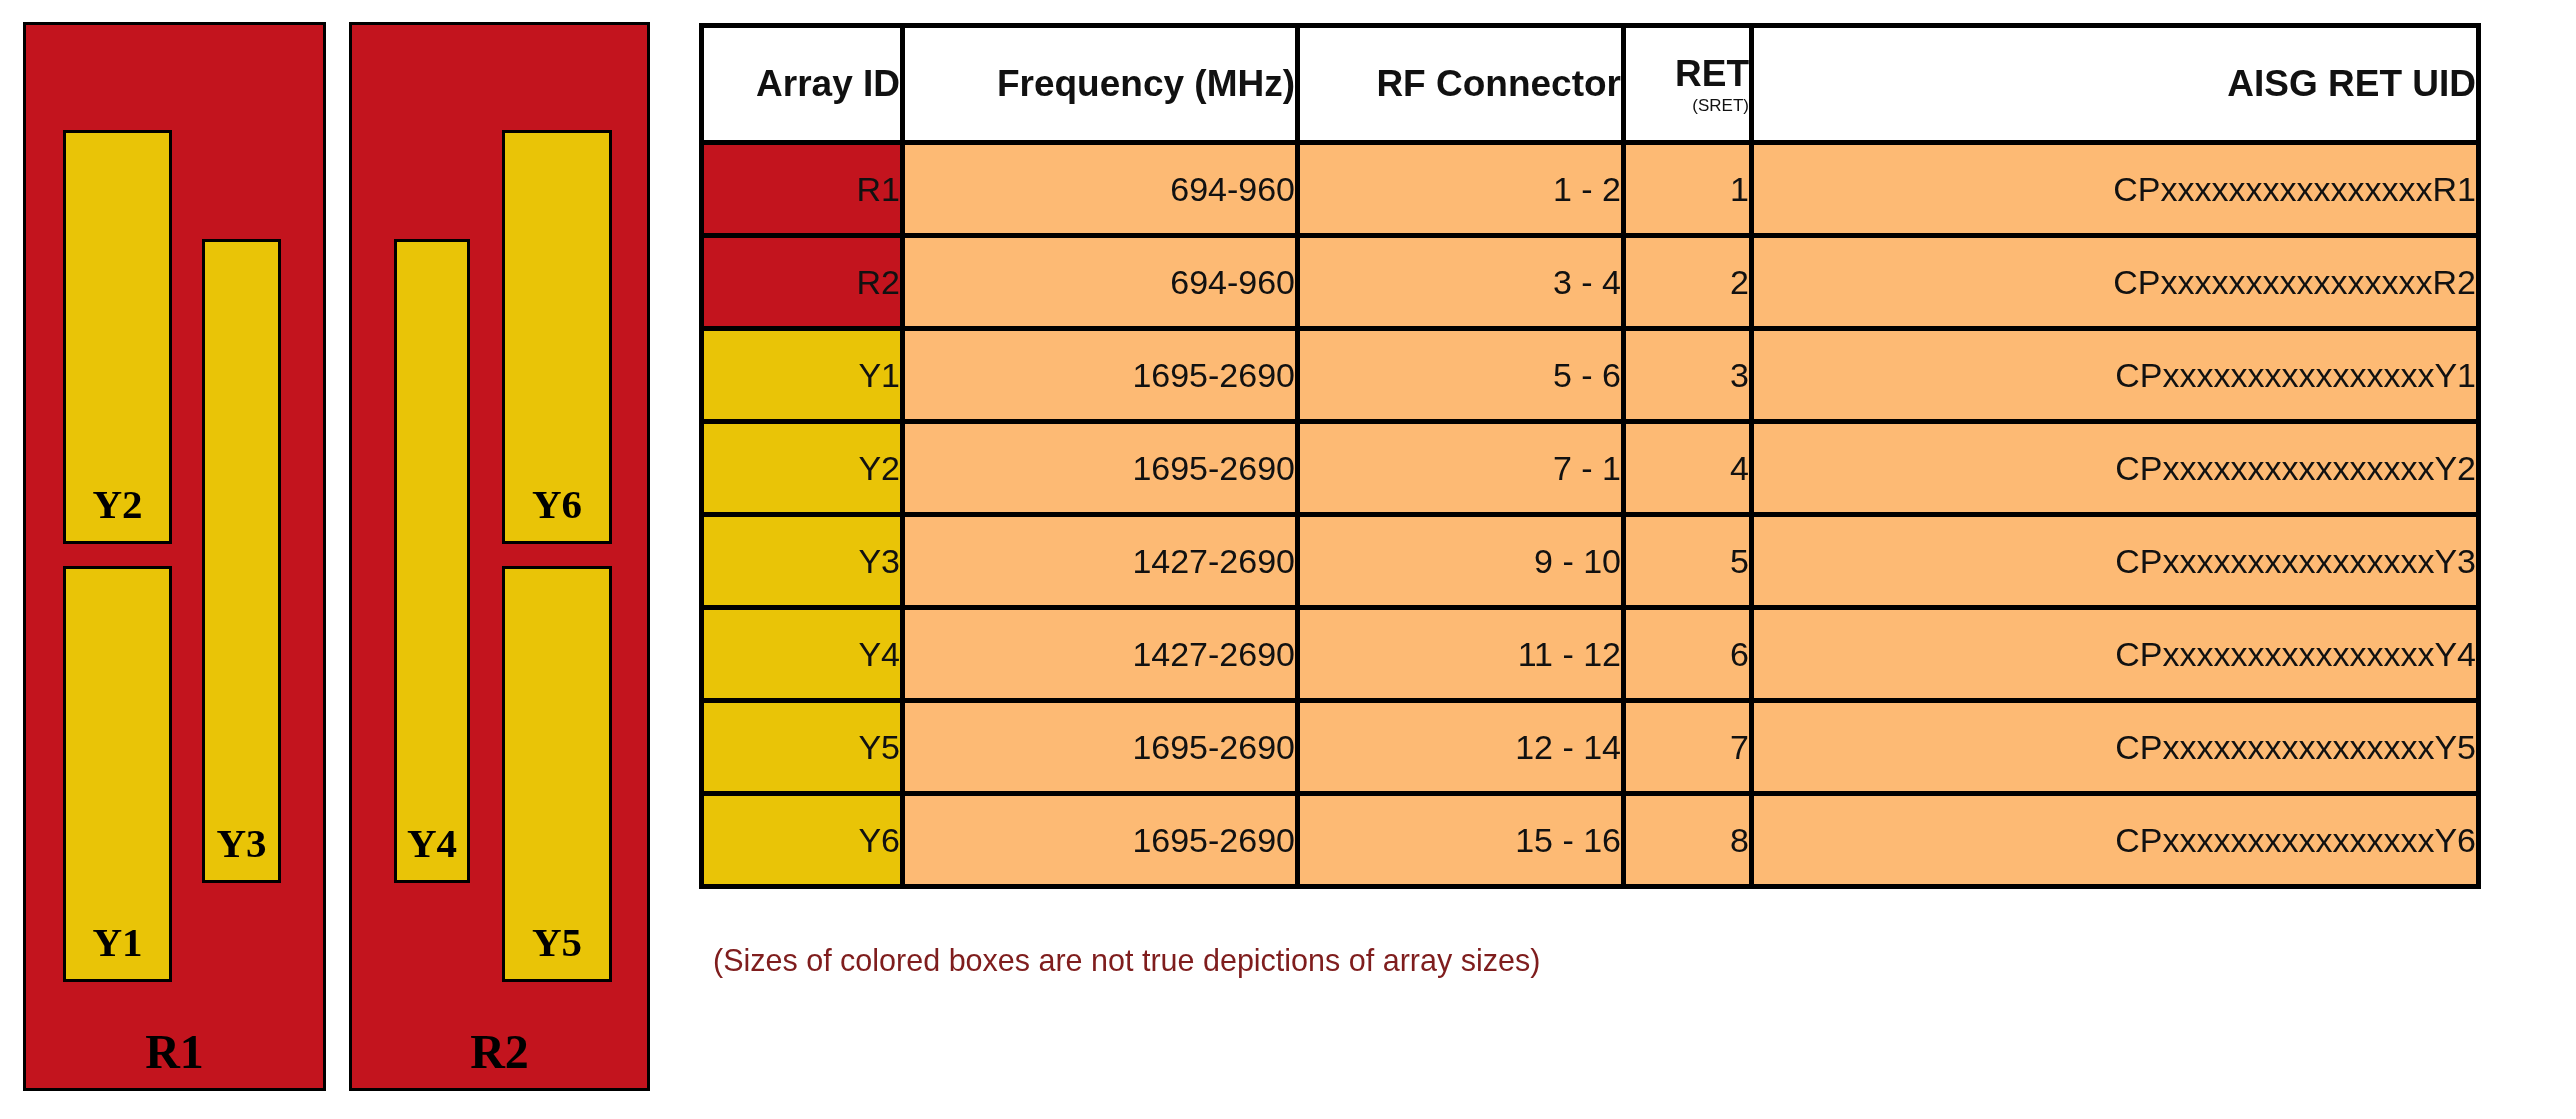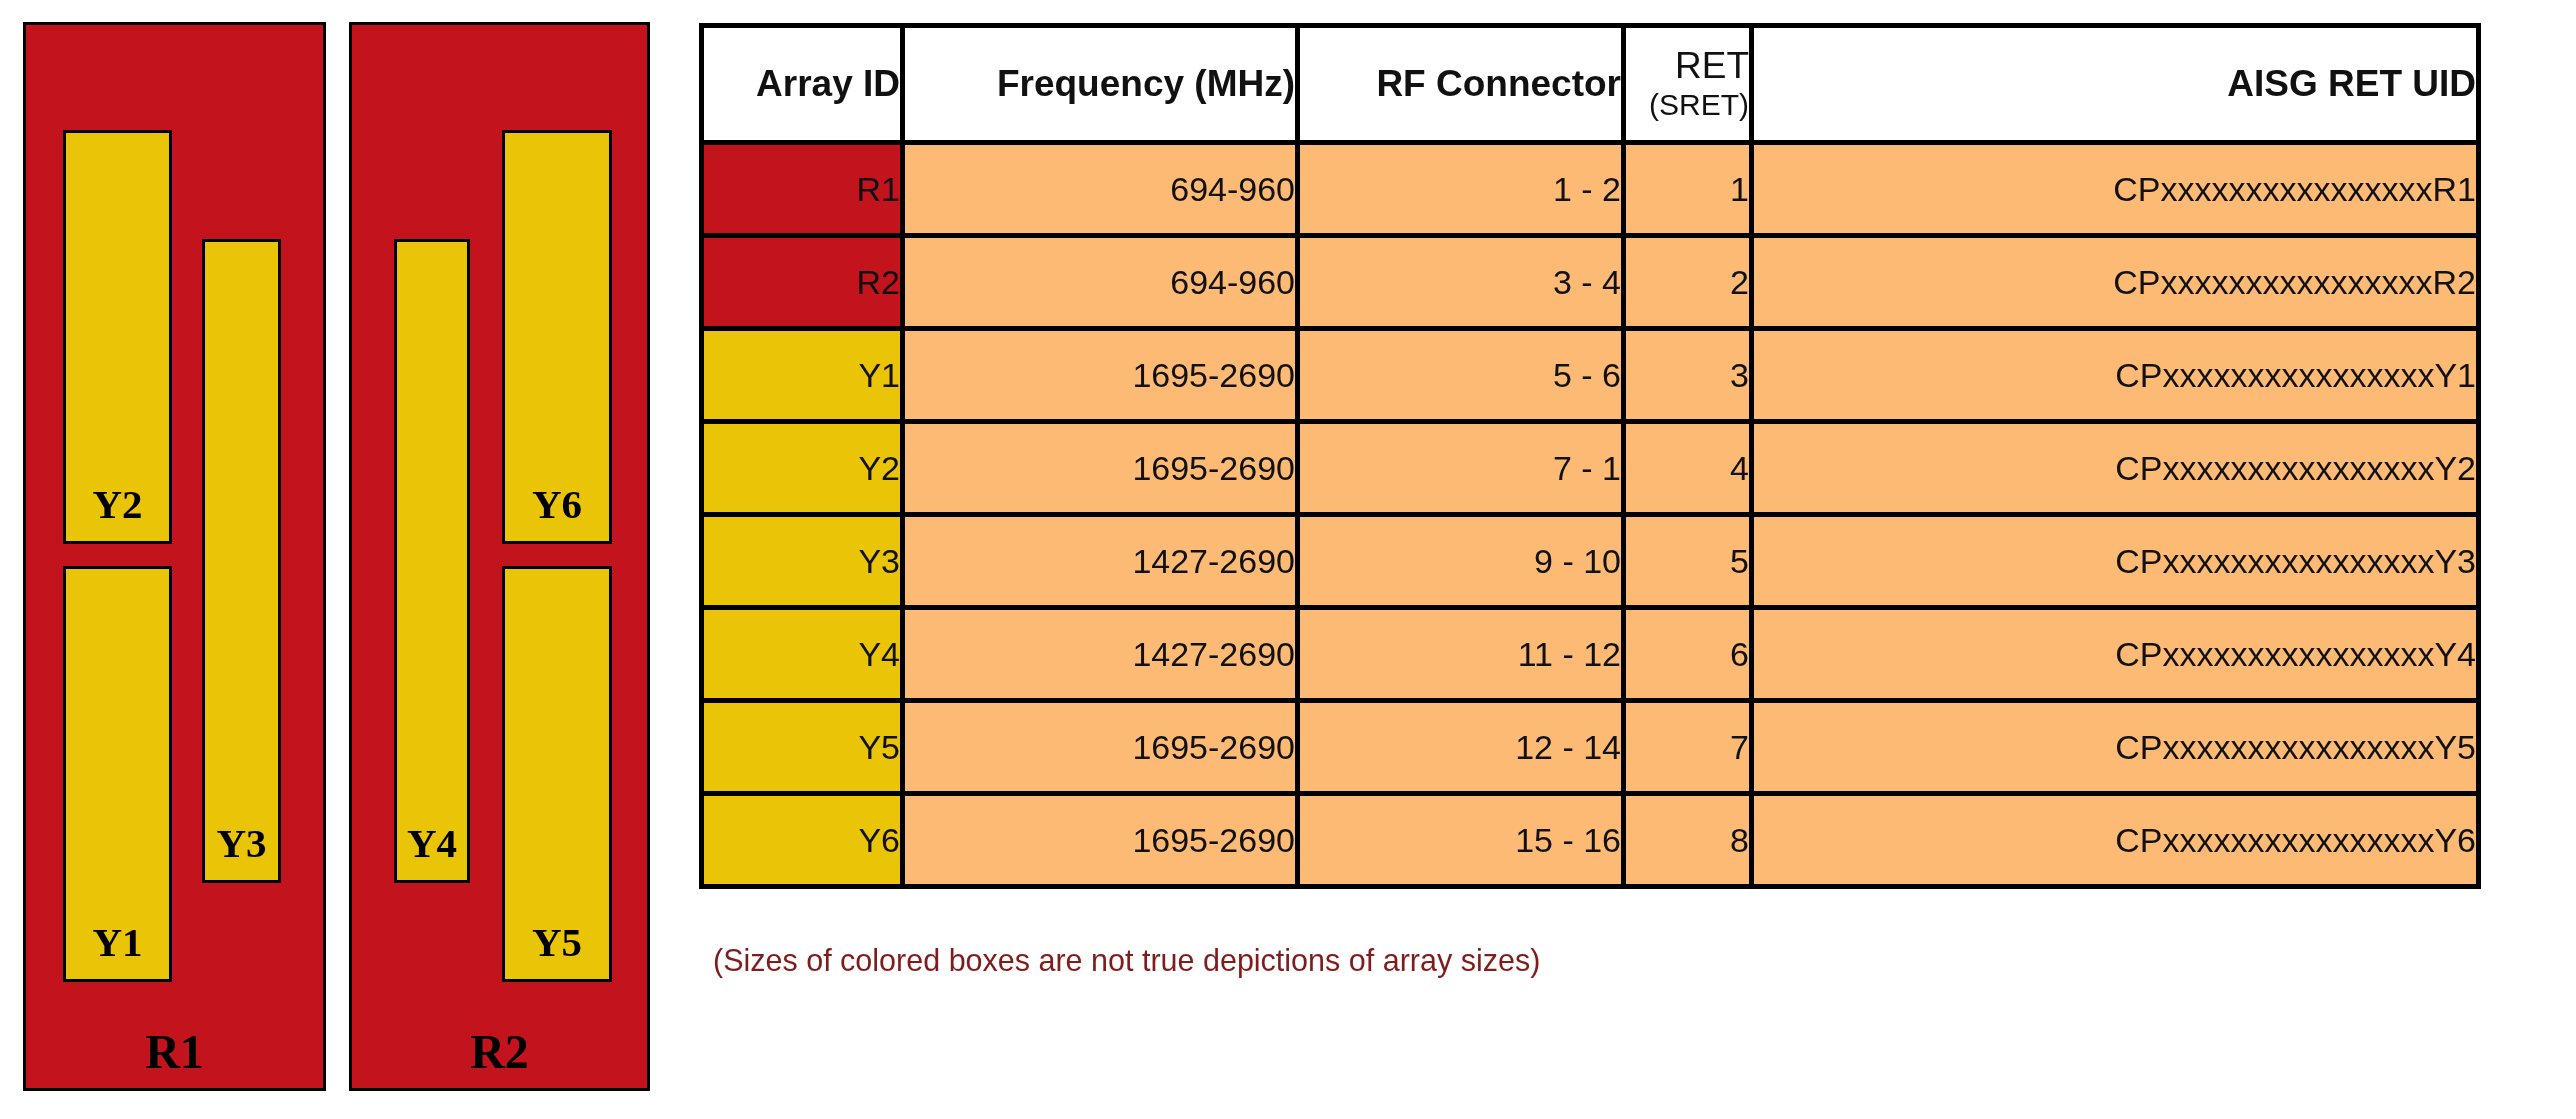--- a/index.html
+++ b/index.html
@@ -95,22 +95,22 @@
     font-weight: 600;
     color: #111111;
     background: #ffffff;
   }
   .spec-table td {
     font-size: 34px;
     font-weight: 400;
     color: #111111;
     background: #fdba74;
   }
-  th .ret-main { font-size: 37px; font-weight: 400; line-height: 1.15; }
-  th .ret-sub  { font-size: 30px; font-weight: 400; line-height: 1.15; }
+  th .ret-main { font-size: 37px; font-weight: 700; line-height: 1.15; }
+  th .ret-sub  { font-size: 17px; font-weight: 400; line-height: 1.15; }
 
   
   .note {
     position: absolute;
     left: 713px;
     top: 943px;
     font-size: 30.5px;
     font-weight: 400;
     color: #7f1d1d;
     white-space: nowrap;

